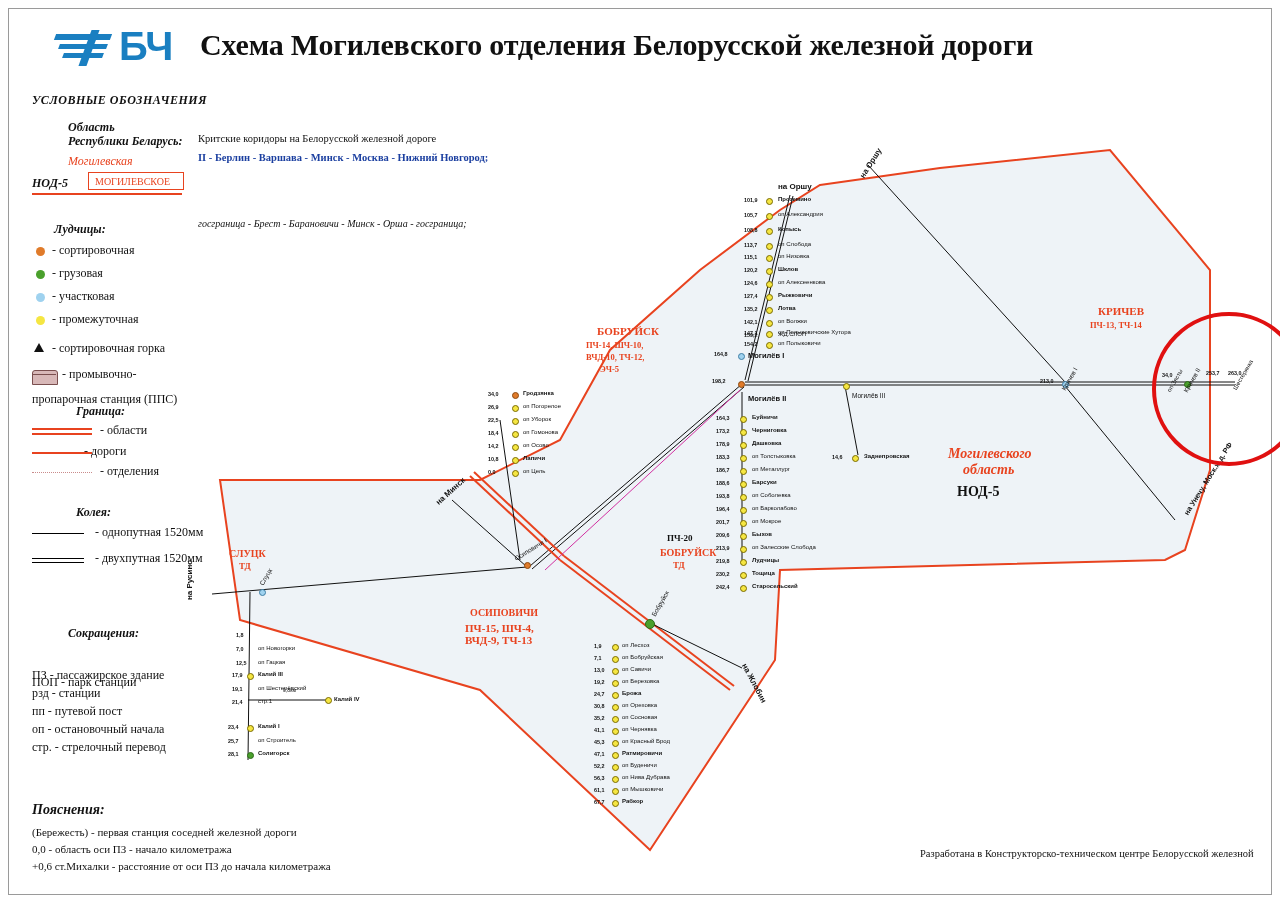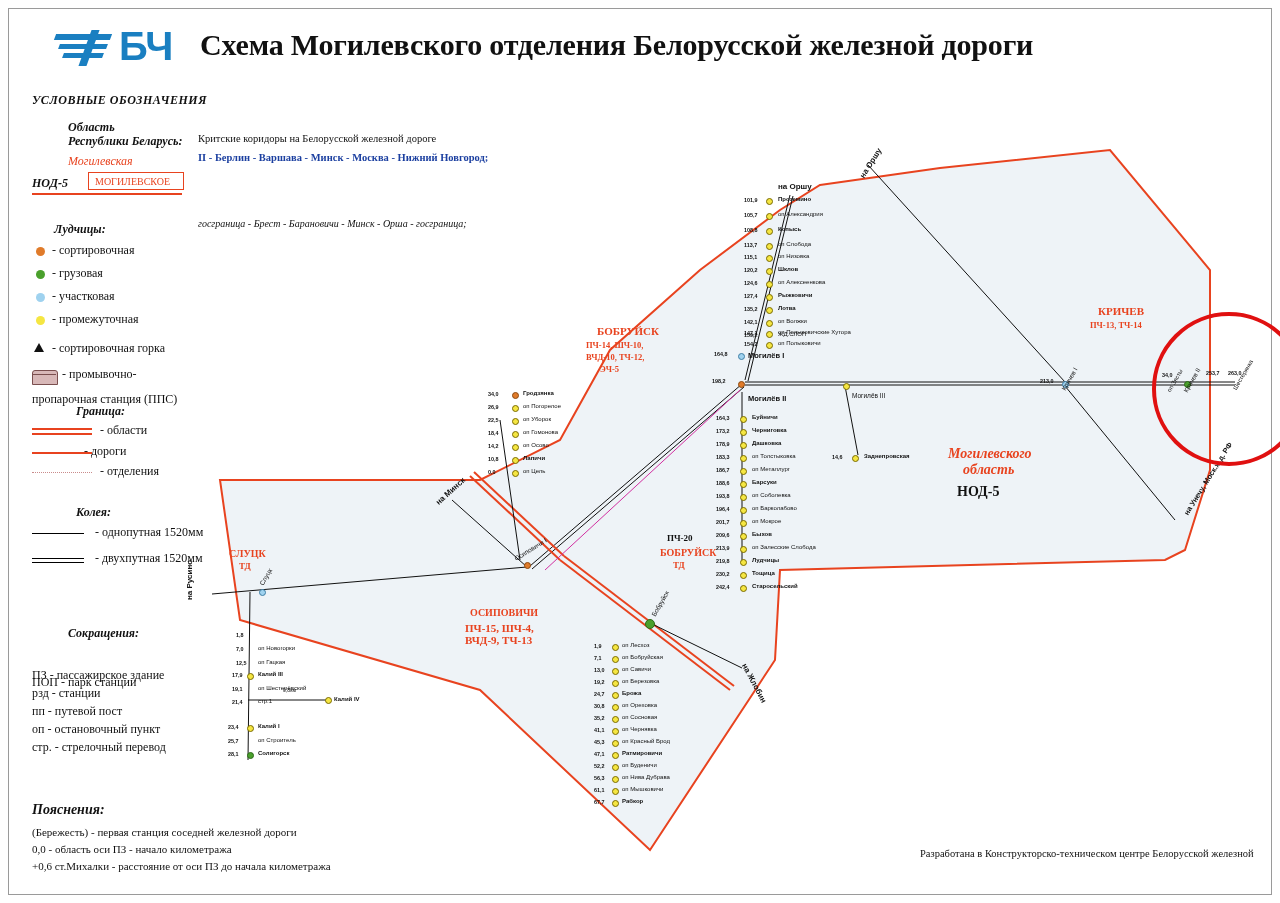--- a/index.html
+++ b/index.html
@@ -134,21 +134,21 @@
 <div class="lbl" style="left:95px;top:525px;">- однопутная 1520мм</div>
 <div class="line" style="left:32px;top:558px;width:52px;"></div>
 <div class="line" style="left:32px;top:562px;width:52px;"></div>
 <div class="lbl" style="left:95px;top:551px;">- двухпутная 1520мм</div>
 
 <div class="lbl bi" style="left:68px;top:626px;">Сокращения:</div>
 <div class="lbl" style="left:32px;top:675px;">ПОП - парк станции</div>
 <div class="lbl" style="left:32px;top:668px;">ПЗ - пассажирское здание</div>
 <div class="lbl" style="left:32px;top:686px;">рзд -  станции</div>
 <div class="lbl" style="left:32px;top:704px;">пп -  путевой пост</div>
-<div class="lbl" style="left:32px;top:722px;">оп -  остановочный пункт</div>
+<div class="lbl" style="left:32px;top:722px;">оп -  остановочный начала</div>
 <div class="lbl" style="left:32px;top:740px;">стр. -  стрелочный перевод</div>
 
 <div class="corr" style="top:133px;">
   <div class="c1">Критские коридоры на Белорусской железной дороге</div>
 </div>
 <div class="corr" style="top:152px;">
   <div class="c2">II  - Берлин - Варшава - Минск - Москва - Нижний Новгород;</div>
 </div>
 <div class="corr" style="top:170px;margin-top:48px;">
   <div class="c3">госграница - Брест - Барановичи - Минск - Орша - госграница;</div>

